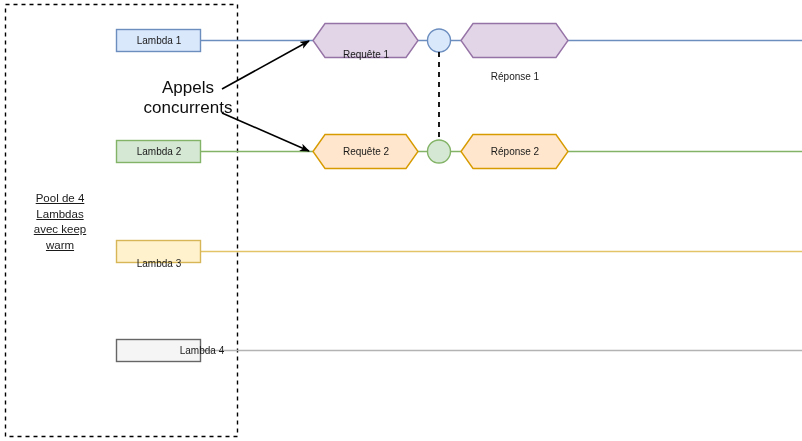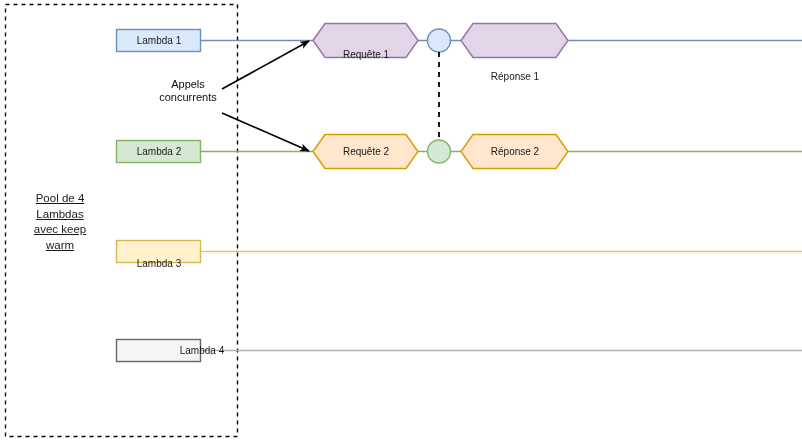--- a/index.html
+++ b/index.html
@@ -37,21 +37,21 @@
     position: absolute;
     text-align: center;
     font-size: 11.5px;
     color: #1a1a1a;
     line-height: 1.35;
     white-space: pre-line;
   }
   .annot {
     position: absolute;
     text-align: center;
-    font-size: 11px;
+    font-size: 17px;
     color: #0d0d0d;
     line-height: 1.2;
     white-space: pre-line;
   }
 </style>
 </head>
 <body>
 
 <div id="canvas">
 

